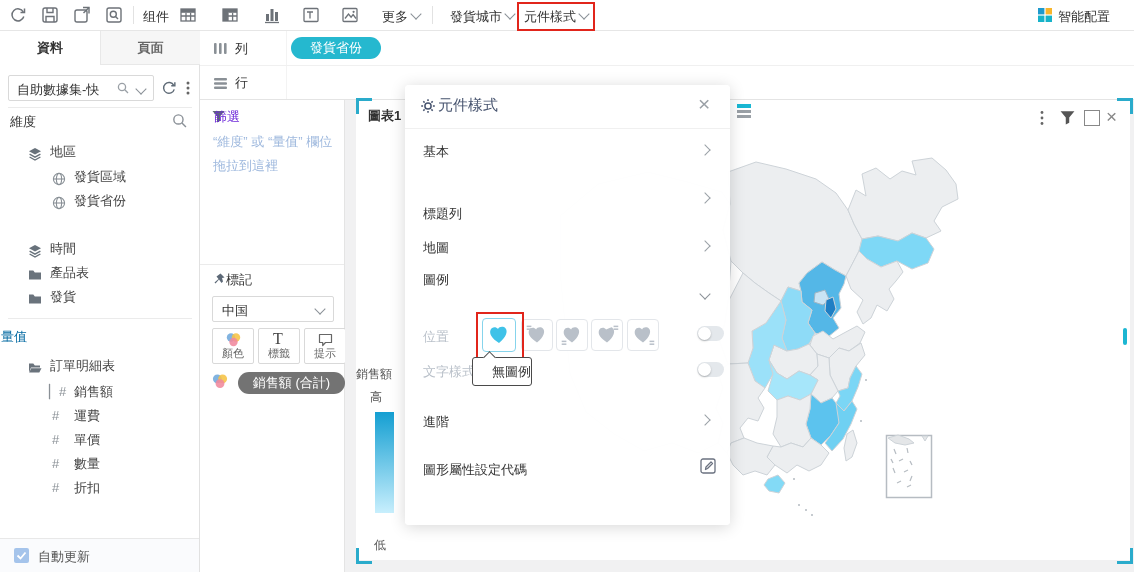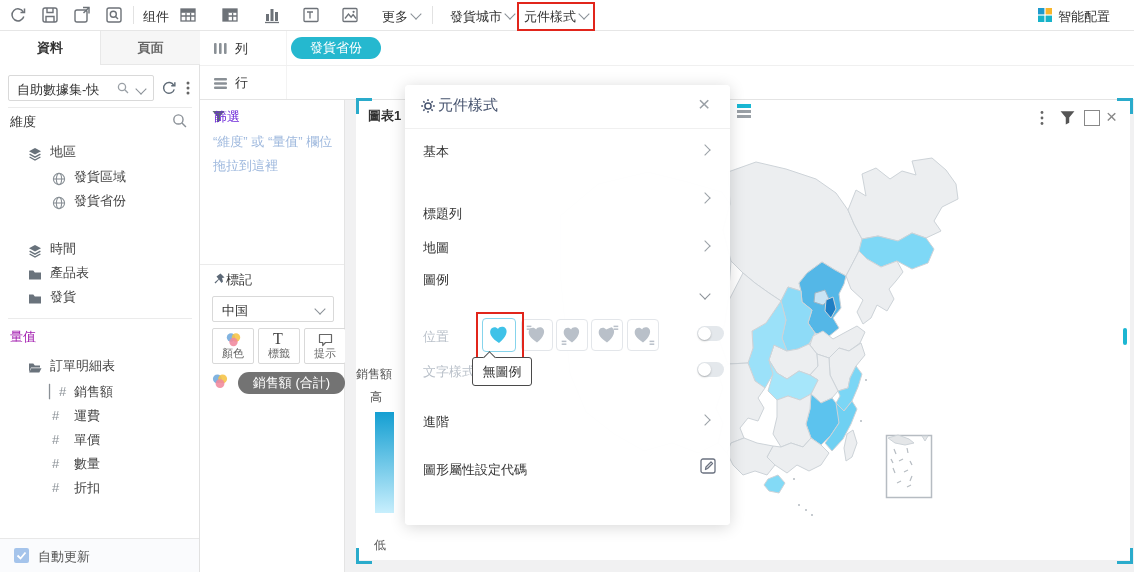--- a/index.html
+++ b/index.html
@@ -35,21 +35,21 @@
   .toggle{position:absolute;width:27px;height:15px;border-radius:8px;background:#e4e8ec;}
   .toggle .knob{position:absolute;left:1px;top:1px;width:13px;height:13px;border-radius:50%;background:#fff;box-shadow:0 1px 2px rgba(0,0,0,0.25);}
   .redbox{position:absolute;border:2px solid #e1251b;z-index:60;}
   
   .corner{position:absolute;width:13px;height:13px;z-index:20;}
   .c-tl{border-left:3px solid #2aabcb;border-top:3px solid #2aabcb;}
   .c-tr{border-right:3px solid #2aabcb;border-top:3px solid #2aabcb;}
   .c-bl{border-left:3px solid #2aabcb;border-bottom:3px solid #2aabcb;}
   .c-br{border-right:3px solid #2aabcb;border-bottom:3px solid #2aabcb;}
   .prov{fill:#eceef0;stroke:#cdd3d8;stroke-width:1;stroke-linejoin:round;}
-  #tooltip{position:absolute;left:472px;top:357px;width:58px;height:27px;line-height:27px;background:#fff;border:1px solid #4a4a4a;border-radius:3px;text-align:center;color:#333;z-index:70;}
+  #tooltip{position:absolute;left:472px;top:357px;width:58px;height:27px;line-height:27px;background:#fff;border:1px solid #4a4a4a;border-radius:3px;text-align:right;color:#333;z-index:70;}
   #tooltip .tip-caret{position:absolute;left:12px;top:-5px;width:8px;height:8px;background:#fff;border-left:1px solid #4a4a4a;border-top:1px solid #4a4a4a;transform:rotate(45deg);}
 </style>
 </head>
 <body>
 
 <div id="app">
 
   <div id="toolbar">
     <span class="tbico" style="left:8px">
       <svg width="20" height="20" viewBox="0 0 20 20" fill="none" stroke="currentColor" stroke-width="1.5">
@@ -217,21 +217,21 @@
       <span class="tlabel" style="left:50px">產品表</span>
     </div>
     <div class="trow" style="top:254px">
       <span class="ticon" style="left:28px"><svg width="14" height="14" viewBox="0 0 14 14">
             <path d="M1,2.5 h4.3 l1.5,2 H13 v7 H1 Z" fill="#6a737c"></path>
           </svg></span>
       <span class="tlabel" style="left:50px">發貨</span>
     </div>
 
     <div class="hdiv" style="left:8px;top:287px;width:184px"></div>
-    <span class="txt" style="left:10px;top:297px;color:#a21caf">量值</span>
+    <span class="txt" style="left:1px;top:297px;color:#0369a1">量值</span>
 
     <div class="trow" style="top:323px">
       <span class="ticon" style="left:28px"><svg width="14" height="14" viewBox="0 0 14 14">
             <path d="M1,2.5 h4.3 l1.5,2 H12 v2 H3 L1,11.5 Z" fill="#6a737c"></path>
             <path d="M3.2,7.2 h10.3 L11.3,11.5 H1.2 Z" fill="#6a737c"></path>
           </svg></span>
       <span class="tlabel" style="left:50px">訂單明細表</span>
     </div>
     <div class="trow" style="top:349px">
       <span class="numico" style="left:49px">▏#</span>

